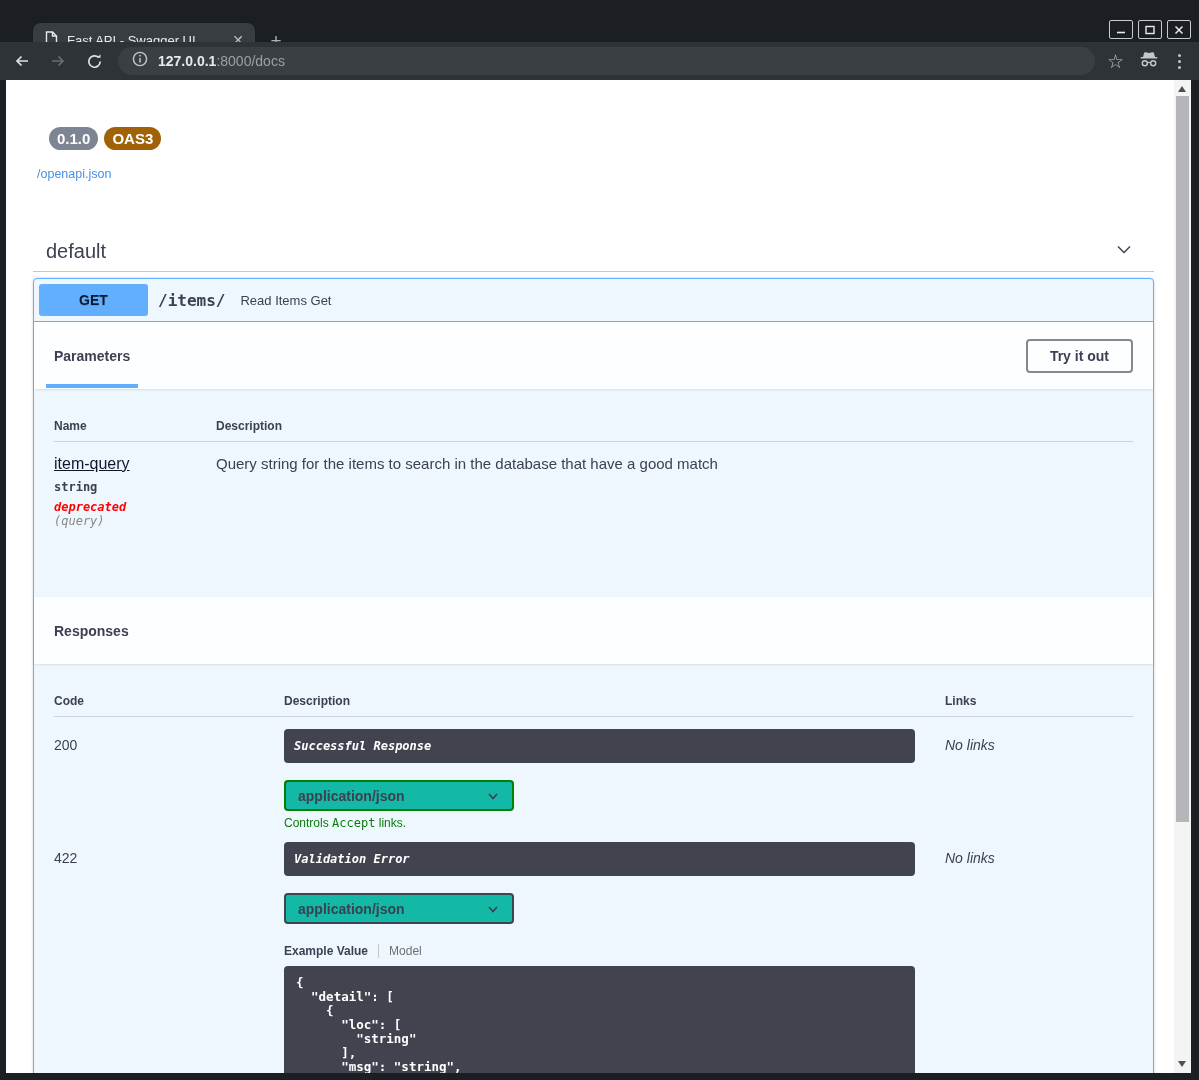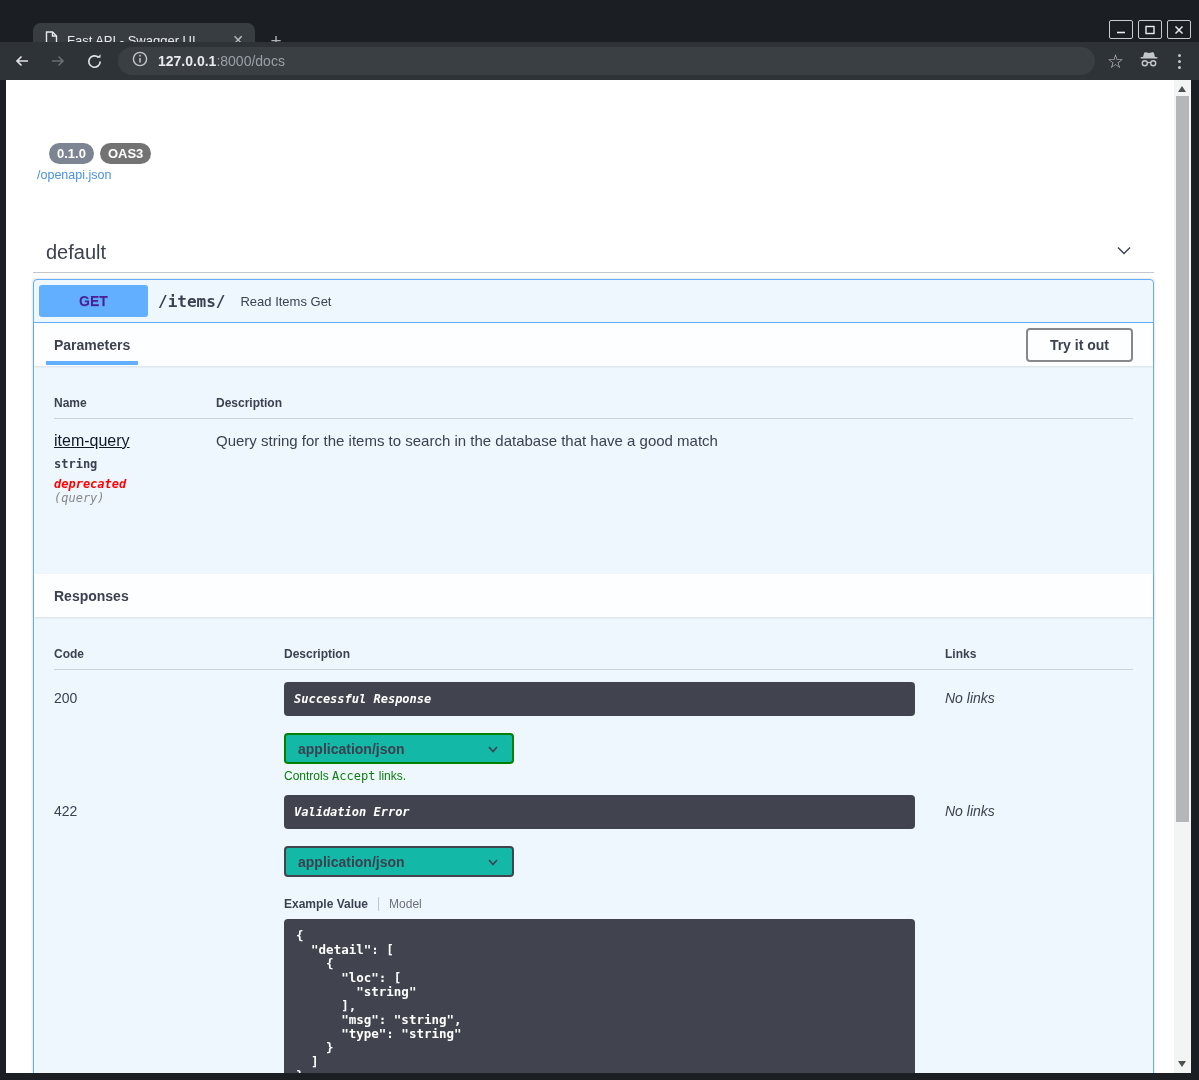--- a/index.html
+++ b/index.html
@@ -34,39 +34,39 @@
   .vthumb { position:absolute; left:2px; top:16px; width:13px; height:726px; background:#b4b6b9; }
   .arr { position:absolute; left:4px; width:0; height:0; border-left:4.5px solid transparent; border-right:4.5px solid transparent; }
   .arr-up { top:6px; border-bottom:6px solid #4d4f52; }
   .arr-down { bottom:6px; border-top:6px solid #4d4f52; }
 
   
   .wrap { padding:0 20px 0 27px; color:#3b4151; }
   .info { padding:43px 0 0 4px; }
   .api-title { font-size:36px; font-weight:bold; color:#3b4151; display:flex; align-items:flex-start; }
   .badges { display:flex; gap:6px; margin:4px 0 0 12px; }
-  .badge { font-size:13px; font-weight:bold; color:#fff; padding:3px 8px; border-radius:57px;margin-top:16px; }
+  .badge { font-size:15px; font-weight:bold; color:#fff; padding:3px 8px; border-radius:57px; }
   .badge-version { background:#7d8492; }
-  .badge-oas { background:#737373; }
-  .spec-link { display:inline-block; margin-top:4px; font-size:12.5px; color:#4990e2; text-decoration:none; }
+  .badge-oas { background:#a16207; }
+  .spec-link { display:inline-block; margin-top:17px; font-size:12.5px; color:#4990e2; text-decoration:none; }
 
   .tag-section { margin-top:49px; }
   .tag-header { display:flex; align-items:center; justify-content:space-between; padding:8px 20px 8px 13px;
                 border-bottom:1px solid rgba(59,65,81,.3); }
   .tag-name { font-size:20px; color:#3b4151; }
 
   .opblock { margin-top:6px; border:1px solid #61affe; border-radius:4px; background:#eff7fe;
              box-shadow:0 0 3px rgba(0,0,0,.19); }
   .op-summary { display:flex; align-items:center; padding:5px; border-bottom:1px solid #61affe; }
-  .method-btn { background:#61affe; color:#4c1d95; font-size:14px; font-weight:bold; width:109px; text-align:center;
+  .method-btn { background:#61affe; color:#0f172a; font-size:14px; font-weight:bold; width:109px; text-align:center;
                 padding:8px 0; border-radius:3px; text-shadow:0 1px 0 rgba(0,0,0,.1); }
   .op-path { font-family:"DejaVu Sans Mono",monospace; font-weight:bold; font-size:16px; color:#3b4151; margin-left:10px; }
   .op-desc { font-size:13px; color:#3b4151; margin-left:15px; }
 
-  .section-header { background:rgba(255,255,255,.85); height:43px; padding:1px 20px; display:flex;
+  .section-header { background:rgba(255,255,255,.85); height:67px; padding:1px 20px; display:flex;
                     align-items:center; justify-content:space-between; box-shadow:0 1px 2px rgba(0,0,0,.1); }
   .param-tab { position:relative; height:100%; display:flex; align-items:center; font-size:14px; font-weight:bold; color:#3b4151; }
   .param-tab::after { content:""; position:absolute; left:-8px; bottom:0; width:92px; height:4px; background:#61affe; }
   .section-title { font-size:14px; font-weight:bold; color:#3b4151; }
   .tryout-btn { border:2px solid #888; border-radius:4px; background:transparent; padding:7px 22px;
                 font-size:14px; font-weight:bold; color:#3b4151; font-family:"Liberation Sans",sans-serif; }
 
   .params-body { padding:20px 20px 40px; min-height:208px; }
   .thead { display:flex; font-size:12px; font-weight:bold; color:#3b4151;
            padding:10px 0 8px; border-bottom:1px solid rgba(59,65,81,.2); }

